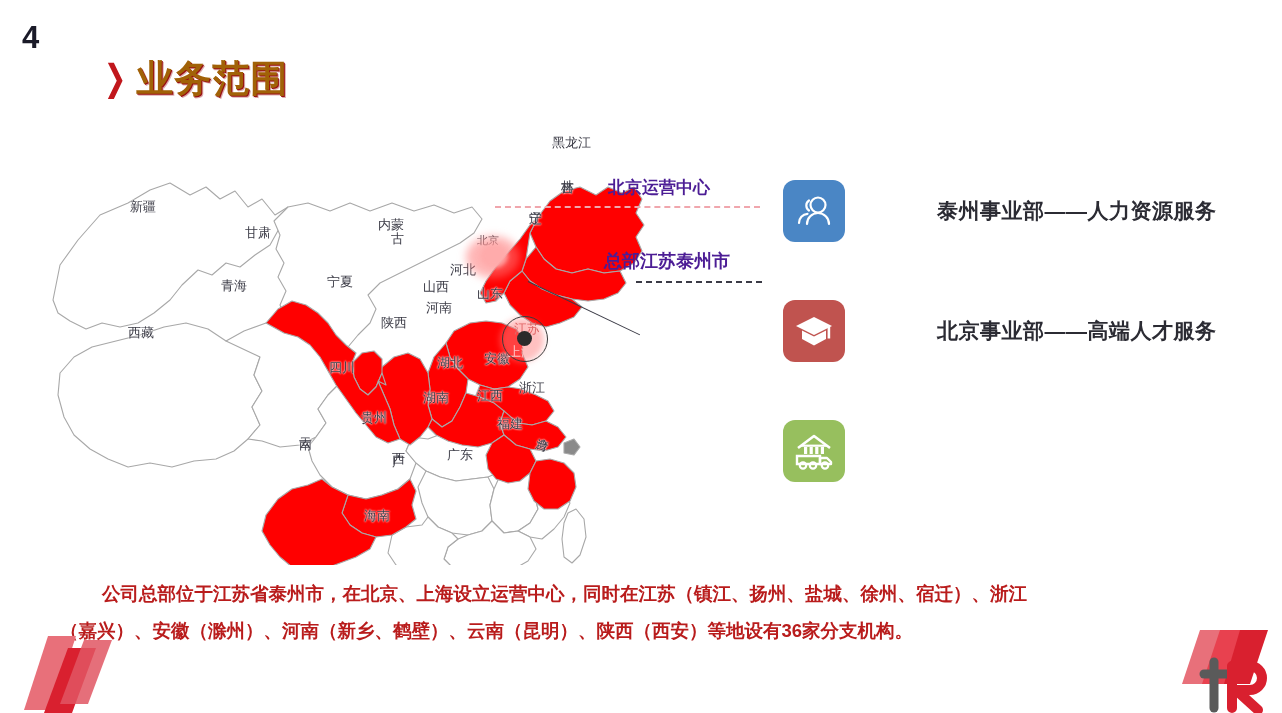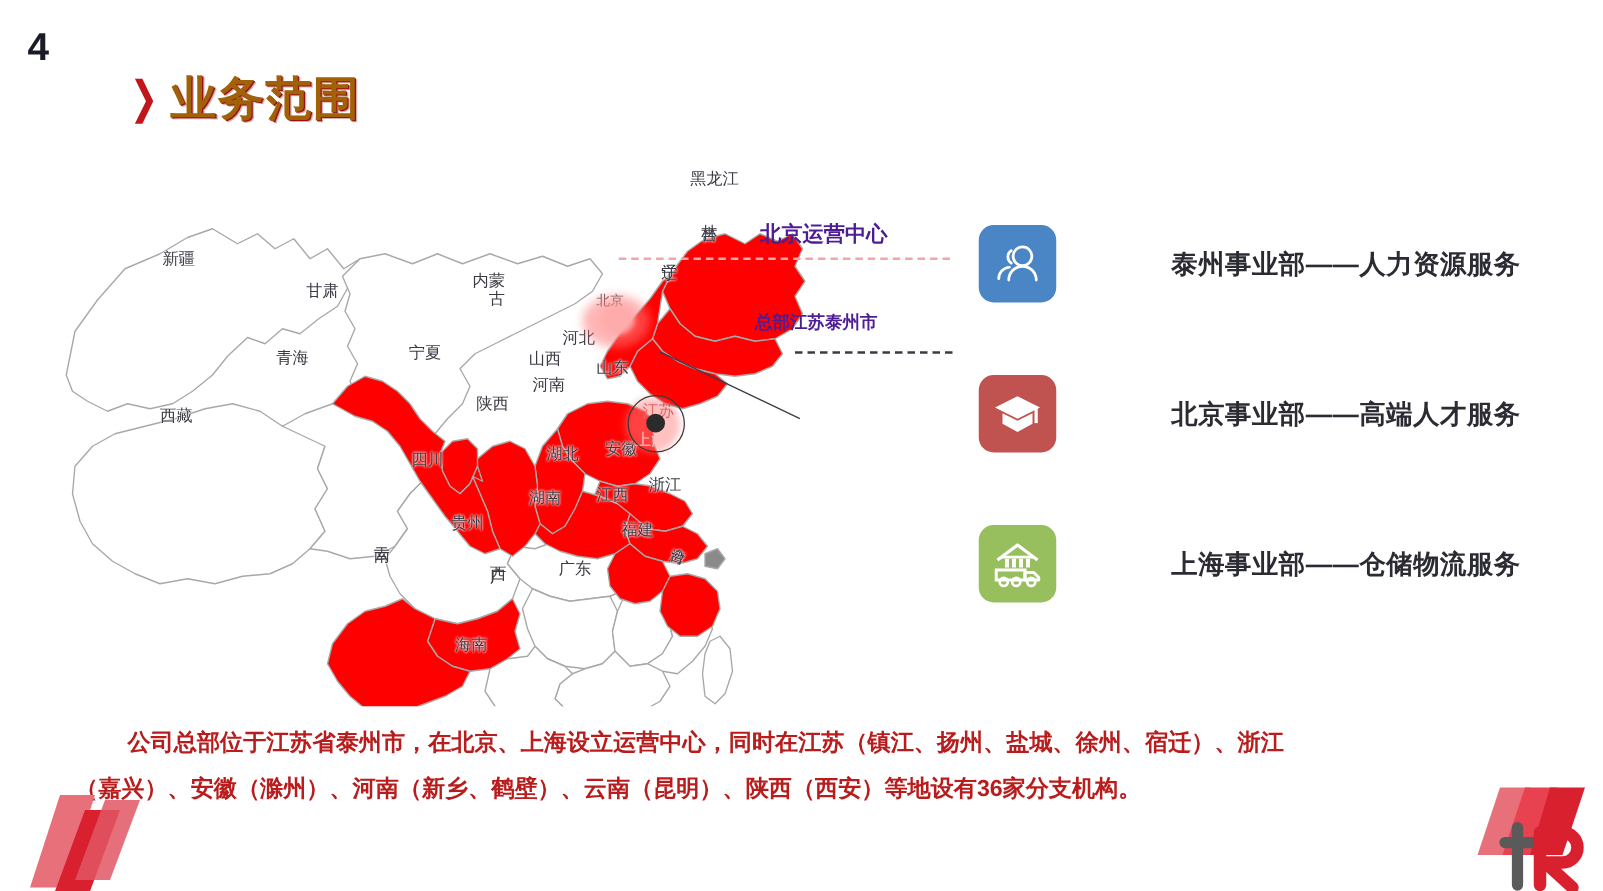--- a/index.html
+++ b/index.html
@@ -49,21 +49,21 @@
     border:1.6px solid #3a3a3a;background:transparent;
   }
   .tz-dot{
     position:absolute;left:517px;top:331px;width:15px;height:15px;border-radius:50%;
     background:#2b2b2b;
   }
 
   
   .callout{position:absolute;font-weight:700;color:#4c1d95;white-space:nowrap;}
   .callout-bj{left:608px;top:176px;font-size:17px;}
-  .callout-hq{left:604px;top:249px;font-size:14px;}
+  .callout-hq{left:604px;top:249px;font-size:18px;}
   .lead-bj{
     position:absolute;left:495px;top:206px;width:265px;height:0;
     border-top:2px dashed #f0a6ad;
   }
   .lead-hq{
     position:absolute;left:636px;top:281px;width:126px;height:0;
     border-top:2px dashed #3b3b46;
   }
   .lead-hq-diag{
     position:absolute;left:528px;top:281px;width:124px;height:0;
@@ -257,21 +257,20 @@
           <rect x="23.2" y="18" width="3.2" height="7" fill="#fff"></rect>
           <rect x="28.8" y="18" width="3.2" height="7" fill="#fff"></rect>
           <rect x="9.2" y="15.6" width="25.6" height="2.2" fill="#fff"></rect>
           <path d="M5 27 L28 27 L28 35 L5 35 Z" fill="none" stroke="#fff" stroke-width="2.4"></path>
           <path d="M28 29 L35 29 L39 33 L39 35 L28 35 Z" fill="none" stroke="#fff" stroke-width="2.4" stroke-linejoin="round"></path>
           <circle cx="11" cy="36.5" r="3.2" fill="none" stroke="#fff" stroke-width="2.2"></circle>
           <circle cx="21" cy="36.5" r="3.2" fill="none" stroke="#fff" stroke-width="2.2"></circle>
           <circle cx="33" cy="36.5" r="3.2" fill="none" stroke="#fff" stroke-width="2.2"></circle>
         </svg>
       </div>
-      <div class="legend-text">上海事业部——仓储物流服务</div>
     </div>
   </div>
 
   <div class="para">
     <p class="indent">公司总部位于江苏省泰州市，在北京、上海设立运营中心，同时在江苏（镇江、扬州、盐城、徐州、宿迁）、浙江</p>
     <p>（嘉兴）、安徽（滁州）、河南（新乡、鹤壁）、云南（昆明）、陕西（西安）等地设有36家分支机构。</p>
   </div>
 
   <div class="deco-left">
     <svg width="118" height="95" viewBox="0 0 118 95" aria-hidden="true">

